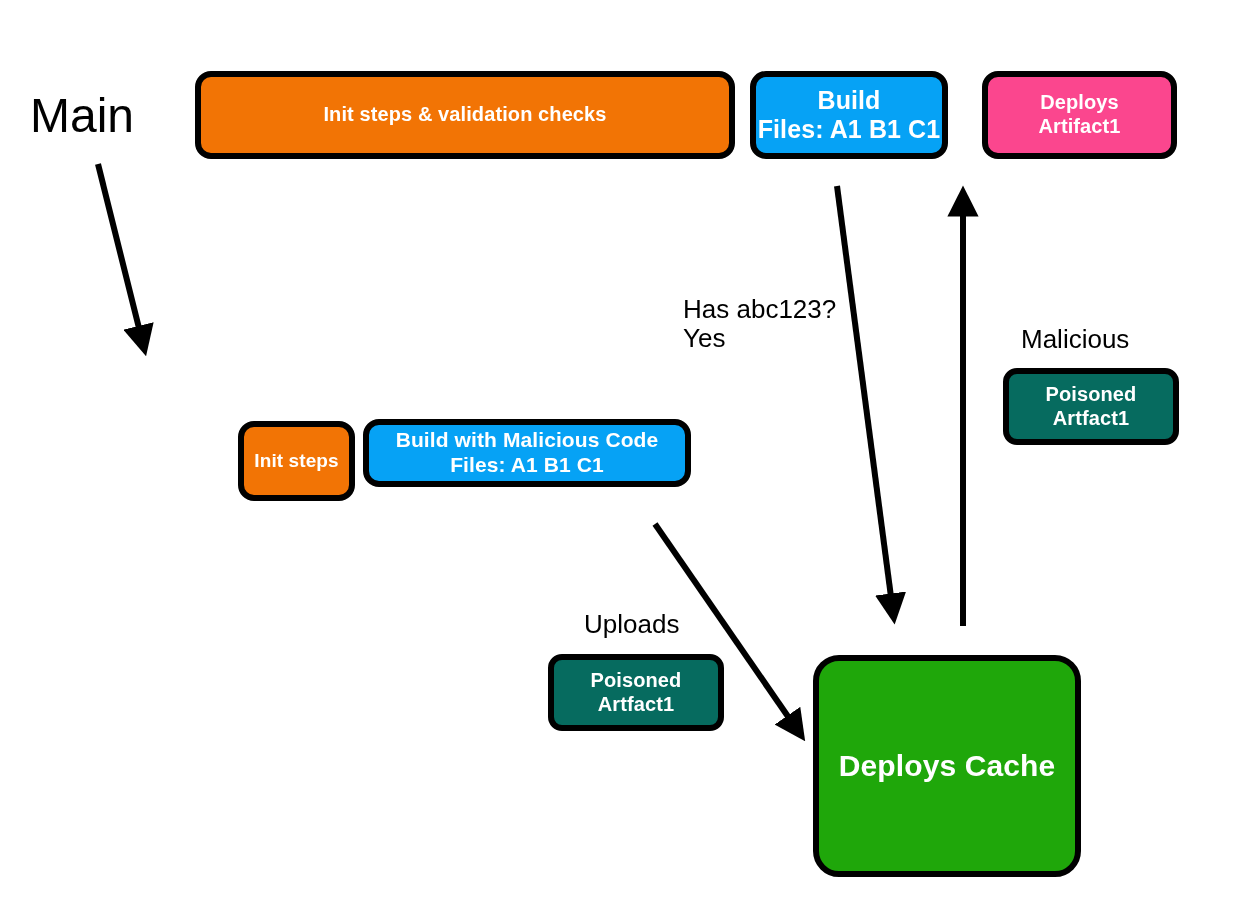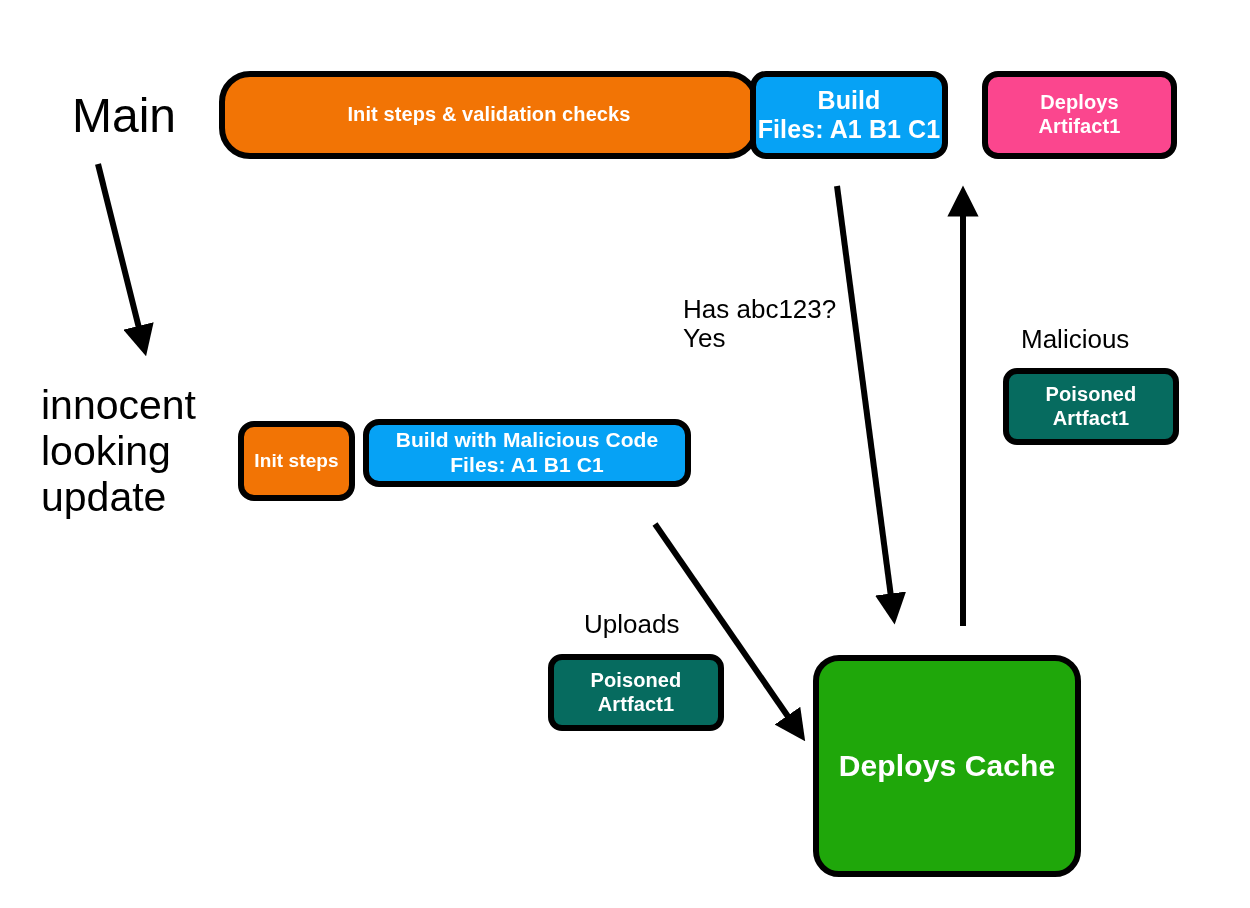--- a/index.html
+++ b/index.html
@@ -46,22 +46,21 @@
     color: #000000;
     font-weight: normal;
     white-space: pre-line;
     line-height: 1.12;
   }
   
   #node-init-validation {
     left: 195px; top: 71px; width: 540px; height: 88px;
     background: #F27405;
     font-size: 20px;
-    border-radius: 31px;
-    margin-left: 24px;
+    border-radius: 16px;
   }
   #node-build-main {
     left: 750px; top: 71px; width: 198px; height: 88px;
     background: #06A2F5;
     font-size: 25px;
   }
   #node-deploys {
     left: 982px; top: 71px; width: 195px; height: 88px;
     background: #FB468E;
     font-size: 20px;
@@ -94,21 +93,20 @@
   #node-remote-cache {
     left: 813px; top: 655px; width: 268px; height: 222px;
     background: #1FA70A;
     font-size: 30px;
     border-radius: 26px;
   }
   
   #label-main {
     left: 30px; top: 89px;
     font-size: 48px;
-    margin-left: 42px;
   }
   #label-innocent-update {
     left: 41px; top: 383px;
     font-size: 41px;
   }
   #label-cache-query {
     left: 683px; top: 295px;
     font-size: 26px;
   }
   #label-downloads {
@@ -136,23 +134,20 @@
 
     <line x1="837" y1="186" x2="893" y2="612" stroke="#000000" stroke-width="6" marker-end="url(#head)"></line>
 
     <line x1="963" y1="626" x2="963" y2="198" stroke="#000000" stroke-width="6" marker-end="url(#head)"></line>
 
     <line x1="655" y1="524" x2="798" y2="731" stroke="#000000" stroke-width="6" marker-end="url(#head)"></line>
   </svg>
 
   <div class="plain-label" id="label-main">Main</div>
 
-  <div class="plain-label" id="label-innocent-update">innocent
-looking
-update</div>
 
   <div class="node" id="node-init-validation">Init steps &amp; validation checks</div>
 
   <div class="node" id="node-build-main">Build
 Files: A1  B1  C1</div>
 
   <div class="node" id="node-deploys">Deploys
 Artifact1</div>
 
   <div class="node" id="node-init-steps">Init steps</div>

